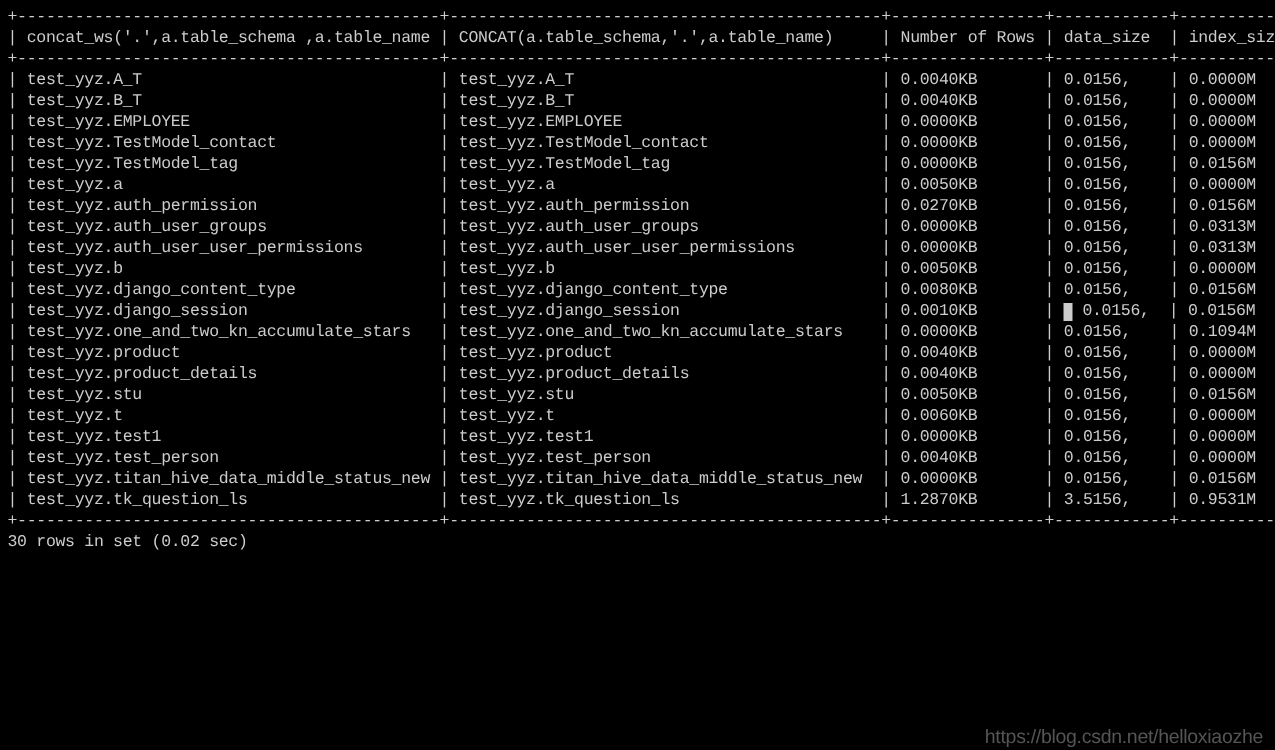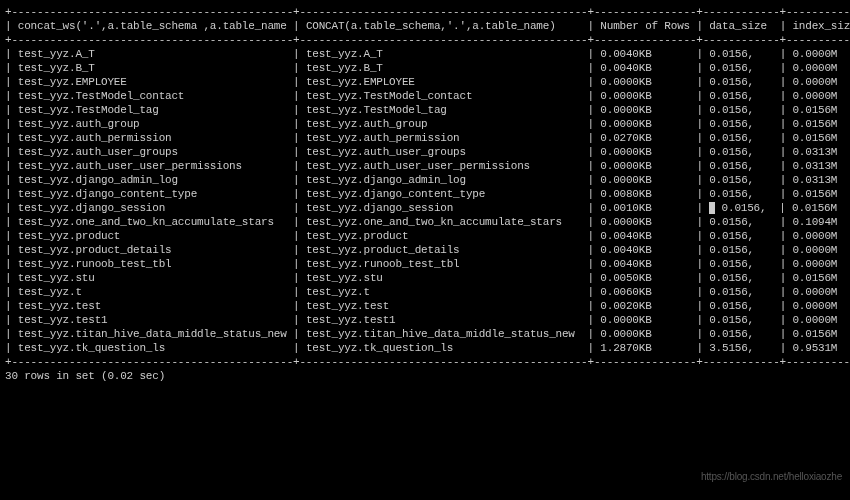--- a/index.html
+++ b/index.html
@@ -14,24 +14,24 @@
     box-sizing: border-box;
     letter-spacing: -0.2px;
   }
   .row {
     white-space: pre;
   }
   .pipe { color: #ccc; }
   .divider { color: #ccc; }
   .footer-note {
     position: fixed;
-    bottom: 16px;
+    bottom: 2px;
     right: 8px;
     color: #555;
-    font-size: 10px;
+    font-size: 13px;
     font-family: sans-serif;
   }
   .cursor {
     display: inline-block;
     background: #ccc;
     color: #000;
     width: 6px;
     height: 12px;
     vertical-align: text-bottom;
   }
@@ -41,33 +41,32 @@
 
 <div id="output">
     <div class="row divider">+--------------------------------------------+---------------------------------------------+----------------+------------+-------------+---------+</div>
     <div class="row"><span class="pipe">| </span><span>concat_ws('.',a.table_schema ,a.table_name</span> <span class="pipe">|</span> <span>CONCAT(a.table_schema,'.',a.table_name)    </span> <span class="pipe">|</span> <span>Number of Rows</span> <span class="pipe">|</span> <span>data_size </span> <span class="pipe">|</span> <span>index_size </span>    </div>
     <div class="row divider">+--------------------------------------------+---------------------------------------------+----------------+------------+-------------+---------+</div>
     <div class="row"><span class="pipe">| </span><span>test_yyz.A_T                              </span> <span class="pipe">|</span> <span>test_yyz.A_T                               </span> <span class="pipe">|</span> <span>0.0040KB      </span> <span class="pipe">|</span> <span>0.0156,   </span> <span class="pipe">|</span> <span>0.0000M    </span>    </div>
     <div class="row"><span class="pipe">| </span><span>test_yyz.B_T                              </span> <span class="pipe">|</span> <span>test_yyz.B_T                               </span> <span class="pipe">|</span> <span>0.0040KB      </span> <span class="pipe">|</span> <span>0.0156,   </span> <span class="pipe">|</span> <span>0.0000M    </span>    </div>
     <div class="row"><span class="pipe">| </span><span>test_yyz.EMPLOYEE                         </span> <span class="pipe">|</span> <span>test_yyz.EMPLOYEE                          </span> <span class="pipe">|</span> <span>0.0000KB      </span> <span class="pipe">|</span> <span>0.0156,   </span> <span class="pipe">|</span> <span>0.0000M    </span>    </div>
     <div class="row"><span class="pipe">| </span><span>test_yyz.TestModel_contact                </span> <span class="pipe">|</span> <span>test_yyz.TestModel_contact                 </span> <span class="pipe">|</span> <span>0.0000KB      </span> <span class="pipe">|</span> <span>0.0156,   </span> <span class="pipe">|</span> <span>0.0000M    </span>    </div>
     <div class="row"><span class="pipe">| </span><span>test_yyz.TestModel_tag                    </span> <span class="pipe">|</span> <span>test_yyz.TestModel_tag                     </span> <span class="pipe">|</span> <span>0.0000KB      </span> <span class="pipe">|</span> <span>0.0156,   </span> <span class="pipe">|</span> <span>0.0156M    </span>    </div>
-    <div class="row"><span class="pipe">| </span><span>test_yyz.auth_group                       </span> <span class="pipe">|</span> <span>test_yyz.auth_group                        </span> <span class="pipe">|</span> <span>0.0000KB      </span> <span class="pipe">|</span> <span>0.0156,   </span> <span class="pipe">|</span> <span>0.0156M    </span>    </div>
+    <div class="row"><span class="pipe">| </span><span>test_yyz.a                                </span> <span class="pipe">|</span> <span>test_yyz.a                                 </span> <span class="pipe">|</span> <span>0.0050KB      </span> <span class="pipe">|</span> <span>0.0156,   </span> <span class="pipe">|</span> <span>0.0000M    </span>    </div>
     <div class="row"><span class="pipe">| </span><span>test_yyz.auth_permission                  </span> <span class="pipe">|</span> <span>test_yyz.auth_permission                   </span> <span class="pipe">|</span> <span>0.0270KB      </span> <span class="pipe">|</span> <span>0.0156,   </span> <span class="pipe">|</span> <span>0.0156M    </span>    </div>
     <div class="row"><span class="pipe">| </span><span>test_yyz.auth_user_groups                 </span> <span class="pipe">|</span> <span>test_yyz.auth_user_groups                  </span> <span class="pipe">|</span> <span>0.0000KB      </span> <span class="pipe">|</span> <span>0.0156,   </span> <span class="pipe">|</span> <span>0.0313M    </span>    </div>
     <div class="row"><span class="pipe">| </span><span>test_yyz.auth_user_user_permissions       </span> <span class="pipe">|</span> <span>test_yyz.auth_user_user_permissions        </span> <span class="pipe">|</span> <span>0.0000KB      </span> <span class="pipe">|</span> <span>0.0156,   </span> <span class="pipe">|</span> <span>0.0313M    </span>    </div>
-    <div class="row"><span class="pipe">| </span><span>test_yyz.django_admin_log                 </span> <span class="pipe">|</span> <span>test_yyz.django_admin_log                  </span> <span class="pipe">|</span> <span>0.0000KB      </span> <span class="pipe">|</span> <span>0.0156,   </span> <span class="pipe">|</span> <span>0.0313M    </span>    </div>
+    <div class="row"><span class="pipe">| </span><span>test_yyz.b                                </span> <span class="pipe">|</span> <span>test_yyz.b                                 </span> <span class="pipe">|</span> <span>0.0050KB      </span> <span class="pipe">|</span> <span>0.0156,   </span> <span class="pipe">|</span> <span>0.0000M    </span>    </div>
     <div class="row"><span class="pipe">| </span><span>test_yyz.django_content_type              </span> <span class="pipe">|</span> <span>test_yyz.django_content_type               </span> <span class="pipe">|</span> <span>0.0080KB      </span> <span class="pipe">|</span> <span>0.0156,   </span> <span class="pipe">|</span> <span>0.0156M    </span>    </div>
     <div class="row"><span class="pipe">| </span><span>test_yyz.django_session                   </span> <span class="pipe">|</span> <span>test_yyz.django_session                    </span> <span class="pipe">|</span> <span>0.0010KB      </span> <span class="pipe">|</span> <span class="cursor"></span><span> 0.0156, </span> <span class="pipe">|</span> <span>0.0156M    </span>    </div>
     <div class="row"><span class="pipe">| </span><span>test_yyz.one_and_two_kn_accumulate_stars  </span> <span class="pipe">|</span> <span>test_yyz.one_and_two_kn_accumulate_stars   </span> <span class="pipe">|</span> <span>0.0000KB      </span> <span class="pipe">|</span> <span>0.0156,   </span> <span class="pipe">|</span> <span>0.1094M    </span>    </div>
     <div class="row"><span class="pipe">| </span><span>test_yyz.product                          </span> <span class="pipe">|</span> <span>test_yyz.product                           </span> <span class="pipe">|</span> <span>0.0040KB      </span> <span class="pipe">|</span> <span>0.0156,   </span> <span class="pipe">|</span> <span>0.0000M    </span>    </div>
     <div class="row"><span class="pipe">| </span><span>test_yyz.product_details                  </span> <span class="pipe">|</span> <span>test_yyz.product_details                   </span> <span class="pipe">|</span> <span>0.0040KB      </span> <span class="pipe">|</span> <span>0.0156,   </span> <span class="pipe">|</span> <span>0.0000M    </span>    </div>
-    <div class="row"><span class="pipe">| </span><span>test_yyz.runoob_test_tbl                  </span> <span class="pipe">|</span> <span>test_yyz.runoob_test_tbl                   </span> <span class="pipe">|</span> <span>0.0040KB      </span> <span class="pipe">|</span> <span>0.0156,   </span> <span class="pipe">|</span> <span>0.0000M    </span>    </div>
     <div class="row"><span class="pipe">| </span><span>test_yyz.stu                              </span> <span class="pipe">|</span> <span>test_yyz.stu                               </span> <span class="pipe">|</span> <span>0.0050KB      </span> <span class="pipe">|</span> <span>0.0156,   </span> <span class="pipe">|</span> <span>0.0156M    </span>    </div>
     <div class="row"><span class="pipe">| </span><span>test_yyz.t                                </span> <span class="pipe">|</span> <span>test_yyz.t                                 </span> <span class="pipe">|</span> <span>0.0060KB      </span> <span class="pipe">|</span> <span>0.0156,   </span> <span class="pipe">|</span> <span>0.0000M    </span>    </div>
-    <div class="row"><span class="pipe">| </span><span>test_yyz.test                             </span> <span class="pipe">|</span> <span>test_yyz.test                              </span> <span class="pipe">|</span> <span>0.0020KB      </span> <span class="pipe">|</span> <span>0.0156,   </span> <span class="pipe">|</span> <span>0.0000M    </span>    </div>
     <div class="row"><span class="pipe">| </span><span>test_yyz.test1                            </span> <span class="pipe">|</span> <span>test_yyz.test1                             </span> <span class="pipe">|</span> <span>0.0000KB      </span> <span class="pipe">|</span> <span>0.0156,   </span> <span class="pipe">|</span> <span>0.0000M    </span>    </div>
+    <div class="row"><span class="pipe">| </span><span>test_yyz.test_person                      </span> <span class="pipe">|</span> <span>test_yyz.test_person                       </span> <span class="pipe">|</span> <span>0.0040KB      </span> <span class="pipe">|</span> <span>0.0156,   </span> <span class="pipe">|</span> <span>0.0000M    </span>    </div>
     <div class="row"><span class="pipe">| </span><span>test_yyz.titan_hive_data_middle_status_new</span> <span class="pipe">|</span> <span>test_yyz.titan_hive_data_middle_status_new </span> <span class="pipe">|</span> <span>0.0000KB      </span> <span class="pipe">|</span> <span>0.0156,   </span> <span class="pipe">|</span> <span>0.0156M    </span>    </div>
     <div class="row"><span class="pipe">| </span><span>test_yyz.tk_question_ls                   </span> <span class="pipe">|</span> <span>test_yyz.tk_question_ls                    </span> <span class="pipe">|</span> <span>1.2870KB      </span> <span class="pipe">|</span> <span>3.5156,   </span> <span class="pipe">|</span> <span>0.9531M    </span>    </div>
     <div class="row divider">+--------------------------------------------+---------------------------------------------+----------------+------------+-------------+---------+</div>
     <div class="row">30 rows in set (0.02 sec)</div>
   </div>
 <div class="footer-note">https://blog.csdn.net/helloxiaozhe</div>
 
 </body></html>

